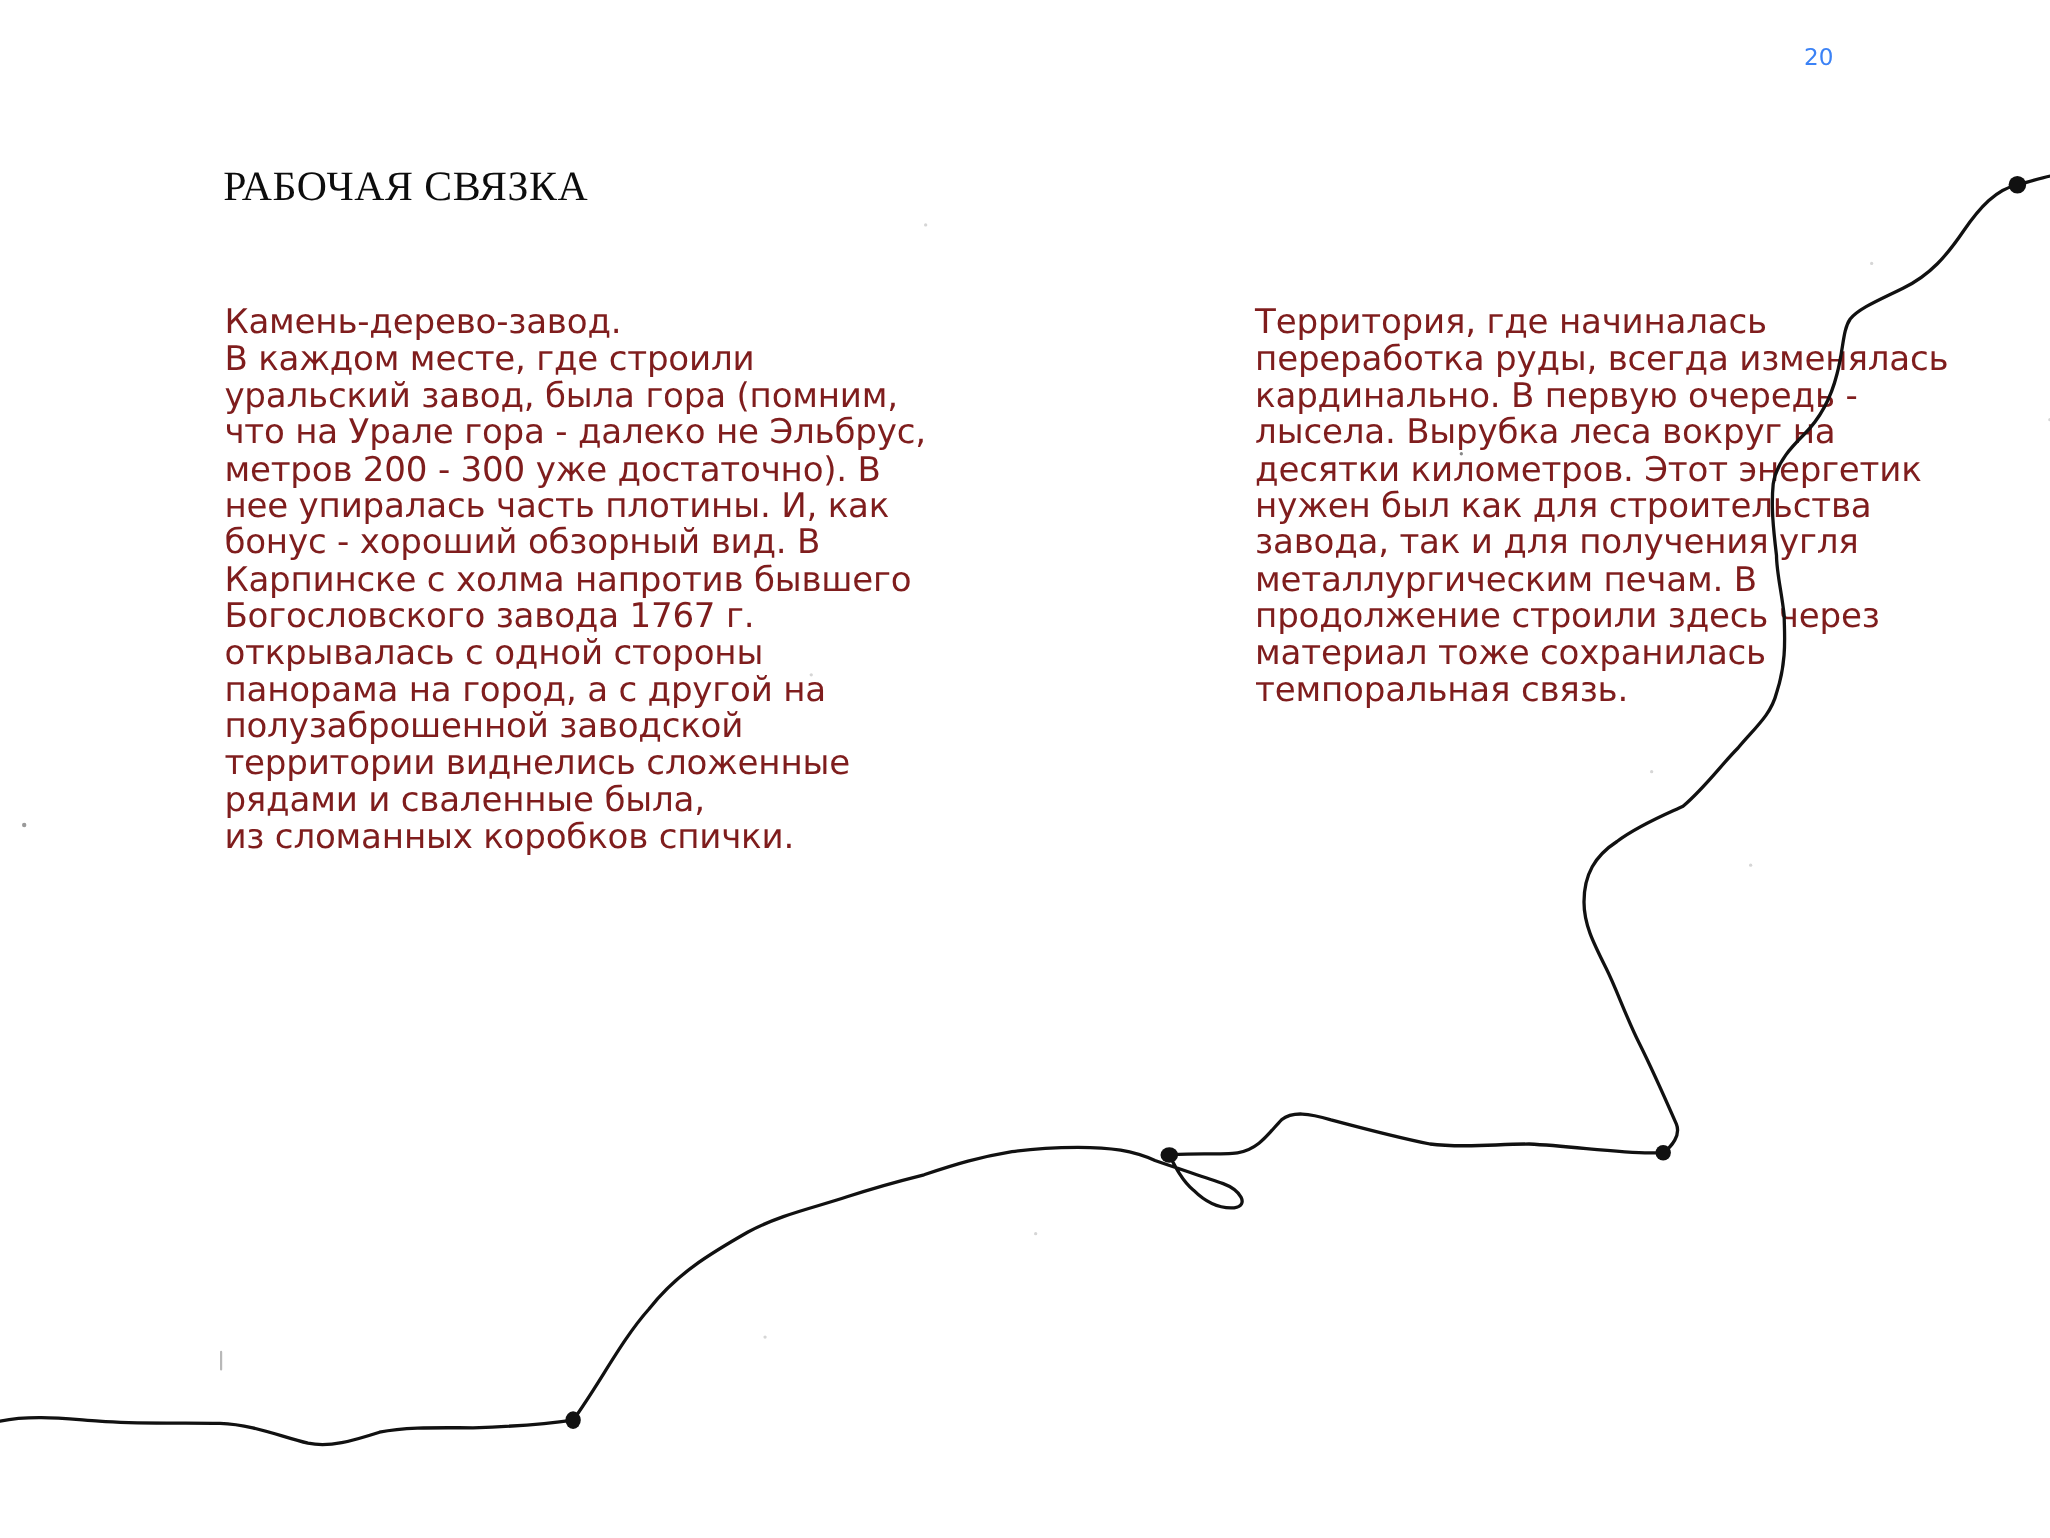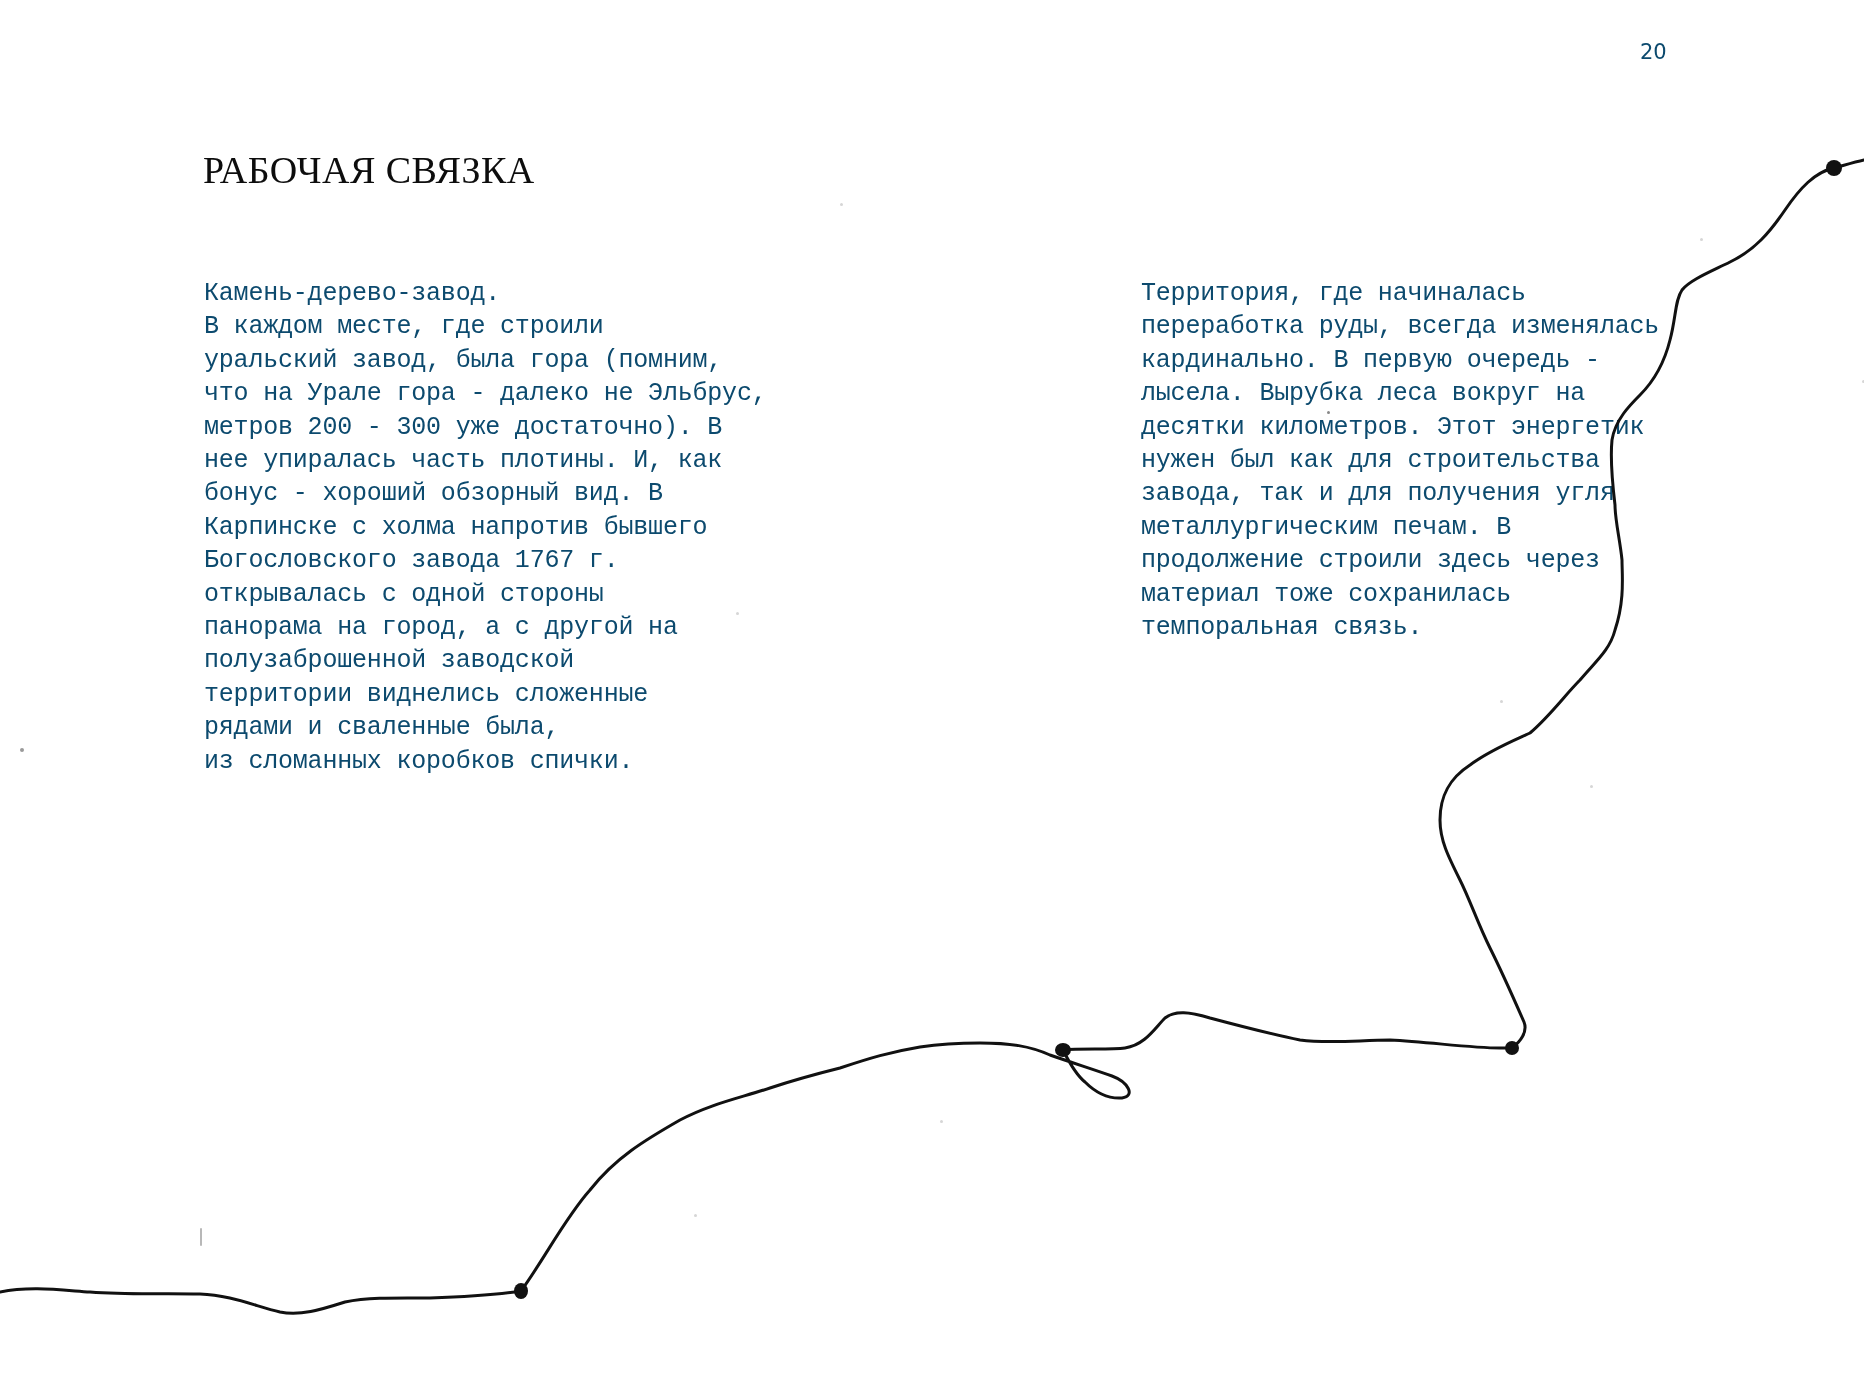--- a/index.html
+++ b/index.html
@@ -13,46 +13,45 @@
       position: relative;
       overflow: hidden;
       font-family: "DejaVu Sans", sans-serif;
       color: #111111;
     }
     .page-number {
       position: absolute;
       left: 1640px;
       top: 40px;
       font-size: 21px;
-      color: #0c4a6e;
+      color: #3b82f6;
       font-family: "DejaVu Sans", sans-serif;
     }
     .title {
       position: absolute;
       left: 203px;
       top: 148px;
       margin: 0;
       font-size: 38px;
       font-weight: normal;
       letter-spacing: 0.5px;
       white-space: nowrap;
       color: #0d0d0d;
       font-family: Liberation Serif, serif;
     }
     .column {
       position: absolute;
       top: 277px;
       margin: 0;
       padding: 0;
       list-style: none;
-      font-size: 25px;
+      font-size: 31px;
       line-height: 33.4px;
       letter-spacing: -0.2px;
-      color: #0c4a6e;
-      font-family: Liberation Mono, monospace;
+      color: #7f1d1d;
     }
     .column li {
       white-space: nowrap;
       margin: 0;
       padding: 0;
     }
     .col-left { left: 204px; }
     .col-right { left: 1141px; }
     .drawing {
       position: absolute;

